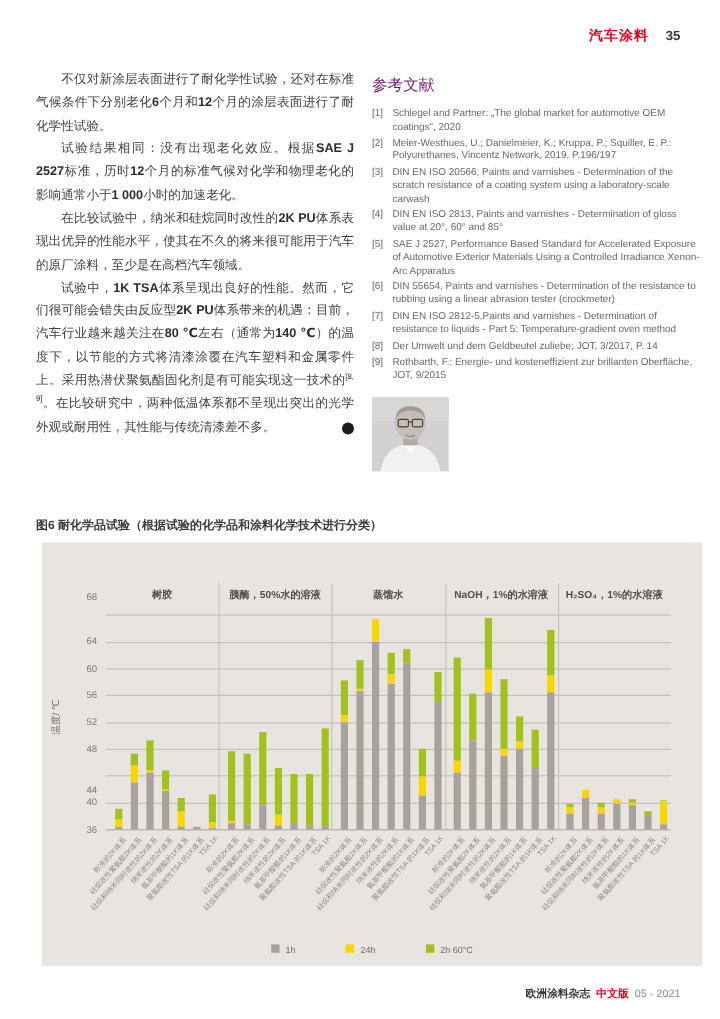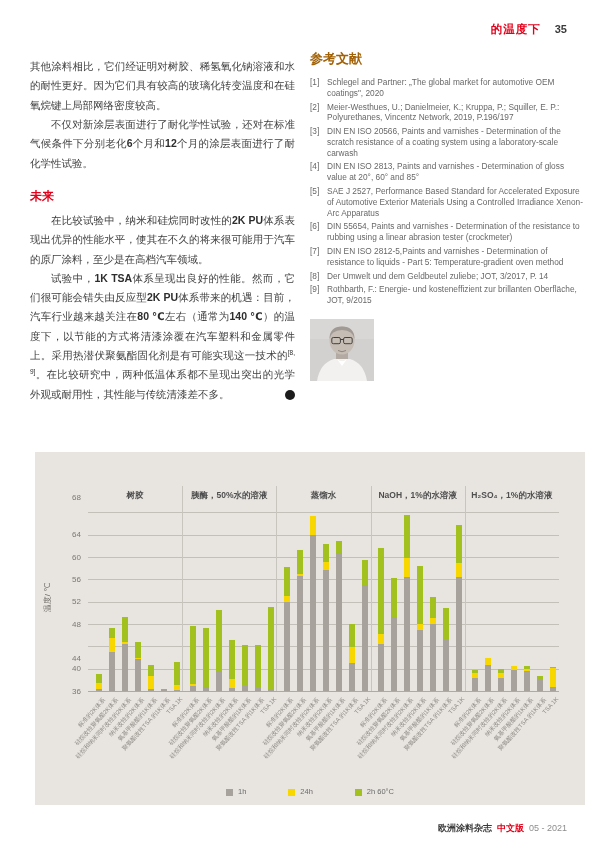--- a/index.html
+++ b/index.html
@@ -20,21 +20,21 @@
   .para.indent { text-indent:21px; }
   .para .b { font-weight:bold; color:#2d2d2d; }
   .para sup { font-size:6.5px; color:#2d2d2d; }
 
   .future-heading { color:#e2001a; font-weight:bold; font-size:12px; margin:15px 0 6px 0; }
 
   .end-mark { float:right; width:10px; height:10px; border-radius:50%; background:#1c1c1c;
               margin-top:5px; text-align:center; line-height:10px; font-size:5.5px; color:#fff; }
 
   
-  .ref-heading { font-size:13px; font-weight:bold; color:#a16207; margin-bottom:9px; }
+  .ref-heading { font-size:13px; font-weight:normal; color:#701a75; margin-bottom:9px;margin-top:12px; }
   .ref-item { display:flex; font-size:8.3px; line-height:1.3; color:#686868; margin-bottom:3px; }
   .ref-num { width:17px; flex:none; }
   .ref-text { flex:1; }
 
   
   .author { display:flex; margin-top:13px; }
   .author-photo { width:64px; height:62px; flex:none; }
   .author-info { margin-left:11px; padding-top:1px; }
   .author-name, .author-company { font-size:9.5px; font-weight:bold; color:#4c4c4c; line-height:1.45; }
   .author-email { font-size:8.5px; color:#a0a0a0; line-height:1.5; text-decoration:underline; display:block; }
@@ -51,46 +51,45 @@
                   font-size:8px; color:#6f6c68; width:70px; text-align:center; }
   .y-tick { width:22px; text-align:right; font-size:8px; color:#7b7873; }
   .gridline { height:1px; background:#c3bfb9; }
   .gridline.base { background:#aeaaa4; }
   .group-divider { width:1px; top:34px; background:#c8c4be; }
   .bar { display:flex; flex-direction:column; width:6px; }
   .bar-seg { width:100%; position:static; }
   .x-tick-label { width:120px; text-align:right; font-size:6px; color:#8d8983;
                   transform:rotate(-48deg); transform-origin:top right; white-space:nowrap; }
   .legend { left:0; right:0; bottom:9px; display:flex; justify-content:center; gap:42px; }
-  .legend-item { position:static; display:flex; align-items:flex-end; gap:5px; }
+  .legend-item { position:static; display:flex; align-items:flex-start; gap:5px; }
   .legend-swatch { position:static; width:7px; height:7px; }
   .legend-label { position:static; font-size:7.5px; color:#6b6b6b; }
 
   
   .page-footer { position:absolute; top:822px; right:33px; font-size:9px; display:flex; gap:5px; align-items:baseline; }
   .footer-magazine { font-weight:bold; color:#3a3a3a; }
   .footer-edition { font-weight:bold; color:#e2001a; }
   .footer-issue { color:#8d8d8d; }
 </style>
 </head>
 <body>
 
 <div id="page">
 
   <div class="page-header">
-    <span class="section-title">的温度下</span>
+    <span class="section-title">汽车涂料</span>
     <span class="page-number">35</span>
   </div>
 
   <div class="col-left">
     <div id="paras-top">
-        <p class="para"><span>其他涂料相比，它们经证明对树胶、稀氢氧化钠溶液和水的耐性更好。因为它们具有较高的玻璃化转变温度和在硅氧烷键上局部网络密度较高。</span></p>
         <p class="para indent"><span>不仅对新涂层表面进行了耐化学性试验，还对在标准气候条件下分别老化</span><span class="b">6</span><span>个月和</span><span class="b">12</span><span>个月的涂层表面进行了耐化学性试验。</span></p>
-      </div>
-    <div class="future-heading">未来</div>
+        <p class="para indent"><span>试验结果相同：没有出现老化效应。根据</span><span class="b">SAE J 2527</span><span>标准，历时</span><span class="b">12</span><span>个月的标准气候对化学和物理老化的影响通常小于</span><span class="b">1 000</span><span>小时的加速老化。</span></p>
+      </div>
     <div id="paras-future">
         <p class="para indent"><span>在比较试验中，纳米和硅烷同时改性的</span><span class="b">2K PU</span><span>体系表现出优异的性能水平，使其在不久的将来很可能用于汽车的原厂涂料，至少是在高档汽车领域。</span></p>
         <p class="para indent"><span>试验中，</span><span class="b">1K TSA</span><span>体系呈现出良好的性能。然而，它们很可能会错失由反应型</span><span class="b">2K PU</span><span>体系带来的机遇：目前，汽车行业越来越关注在</span><span class="b">80 ℃</span><span>左右（通常为</span><span class="b">140 ℃</span><span>）的温度下，以节能的方式将清漆涂覆在汽车塑料和金属零件上。采用热潜伏聚氨酯固化剂是有可能实现这一技术的</span><sup>[8, 9]</sup><span>。在比较研究中，两种低温体系都不呈现出突出的光学外观或耐用性，其性能与传统清漆差不多。</span><span class="end-mark">◄</span></p>
       </div>
   </div>
 
   <div class="col-right">
     <div class="ref-heading">参考文献</div>
     <div id="ref-list">
         <div class="ref-item">
@@ -143,20 +142,21 @@
         <g stroke="#45413e" fill="none" stroke-width="1">
           <rect x="21.8" y="18.5" width="8.6" height="6.2" rx="1.5"></rect>
           <rect x="33.6" y="18.5" width="8.6" height="6.2" rx="1.5"></rect>
           <line x1="30.4" y1="20.5" x2="33.6" y2="20.5"></line>
         </g>
         <path d="M28,31.5 Q32,34 36,31.5" stroke="#8e847d" stroke-width="1" fill="none"></path>
       </svg>
     </div>
   </div>
 
+  <div class="figure-caption">图6 耐化学品试验（根据试验的化学品和涂料化学技术进行分类）</div>
 
   <div class="chart-panel" id="chart">
     <div class="y-axis-title">温度/ ℃</div>
     <div class="legend" id="legend">
         <div class="legend-item">
           <span class="legend-swatch" style="background: rgb(167, 162, 155);"></span>
           <span class="legend-label">1h</span>
         </div>
         <div class="legend-item">
           <span class="legend-swatch" style="background: rgb(248, 214, 0);"></span>

